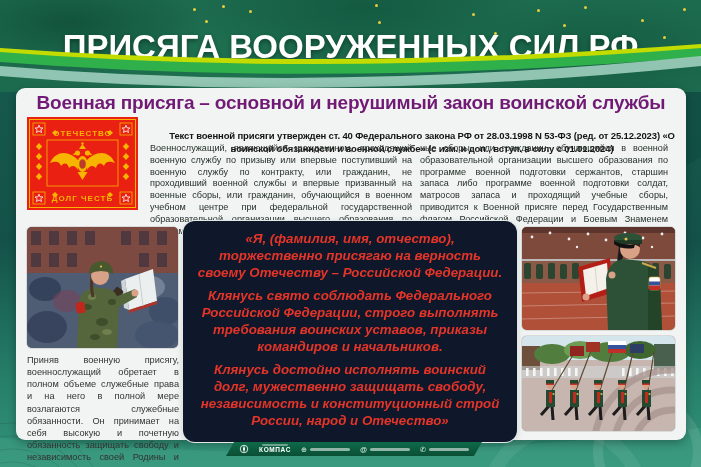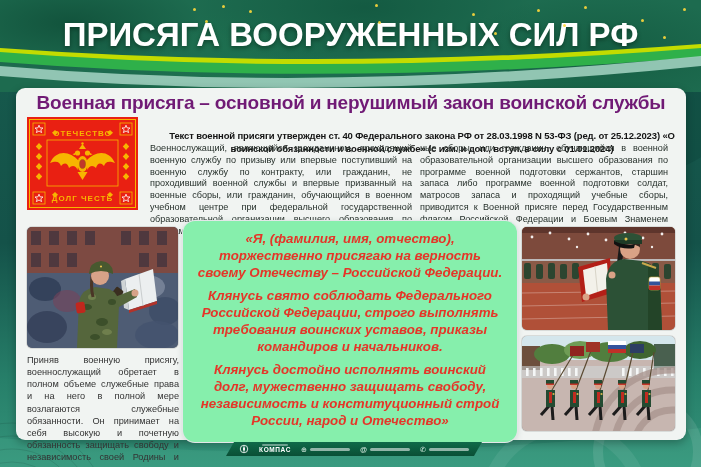--- a/index.html
+++ b/index.html
@@ -7,21 +7,21 @@
     font-family:"Liberation Sans","DejaVu Sans",sans-serif;
     background:linear-gradient(180deg,#175c4d 0%,#145249 52%,#27806a 82%,#34937a 100%);}
   
   .hdr{position:absolute;top:0;left:0;width:701px;height:92px;
     background:
       radial-gradient(ellipse 190px 70px at 10% 25%, rgba(0,45,30,.38), transparent 70%),
       radial-gradient(ellipse 240px 90px at 52% 8%, rgba(0,55,38,.32), transparent 70%),
       radial-gradient(ellipse 210px 80px at 86% 55%, rgba(8,70,46,.38), transparent 70%),
       radial-gradient(ellipse 170px 95px at 33% 85%, rgba(30,118,78,.5), transparent 70%),
       #1d6b4f;}
-  .hdr h1{margin:2px;padding-top:14px;text-align:center;color:#fff;font-size:33px;
+  .hdr h1{margin:14px;padding-top:14px;text-align:center;color:#fff;font-size:33px;
     font-weight:bold;letter-spacing:0;text-shadow:0 2px 4px rgba(0,22,12,.45);}
   .speck{position:absolute;width:3px;height:3px;border-radius:50%;background:#ffd83a;opacity:.9;}
   
   .swoosh{position:absolute;top:42px;left:0;}
   .bgdeco{position:absolute;top:0;left:0;}
   
   .panel{position:absolute;left:16px;top:88px;width:670px;height:352px;background:#f1f4f2;
     border-radius:9px;box-shadow:0 3px 9px rgba(0,10,8,.3);}
   .panel h2{position:absolute;top:4px;left:8px;right:8px;margin:0;text-align:center;
     color:#701a75;font-size:19px;font-weight:bold;letter-spacing:-0.2px;}
@@ -33,21 +33,21 @@
   .col1{left:134px;width:262px;}
   .col2{left:404px;width:248px;}
   .photo{position:absolute;margin:0;border-radius:5px;overflow:hidden;
     box-shadow:0 0 0 1px rgba(0,0,0,.1);background:#888;}
   .photoL{left:11px;top:139px;width:151px;height:121px;}
   .photoRT{left:506px;top:139px;width:153px;height:103px;}
   .photoRB{left:506px;top:248px;width:153px;height:95px;}
   .caption{position:absolute;left:11px;top:266px;width:152px;margin:0;font-size:9.2px;
     color:#333;line-height:1.32;text-align:justify;}
   .oathbox{position:absolute;left:167px;top:133px;width:334px;height:221px;box-sizing:border-box;
-    background:#86efac;border-radius:12px;padding:10px 11px;
+    background:#0f172a;border-radius:12px;padding:10px 11px;
     box-shadow:0 0 0 1px #e2e7e8, 0 2px 7px rgba(50,85,80,.2);}
   .oathbox p{margin:0 0 7px;text-align:center;color:#e53528;font-weight:bold;font-style:italic;
     font-size:13.3px;line-height:1.26;white-space:pre-line;}
   
   .fstrip{position:absolute;left:226px;top:442px;width:256px;height:14px;
     background:linear-gradient(180deg,#0f6a49,#0a4f36);
     clip-path:polygon(8px 0,100% 0,calc(100% - 8px) 100%,0 100%);
     display:flex;align-items:center;justify-content:center;gap:10px;padding:0 10px;box-sizing:border-box;}
   .fbrand{display:flex;flex-direction:column;align-items:center;line-height:1;gap:1px;}
   .fbrand b{color:#fff;font-size:6.5px;letter-spacing:.6px;}

